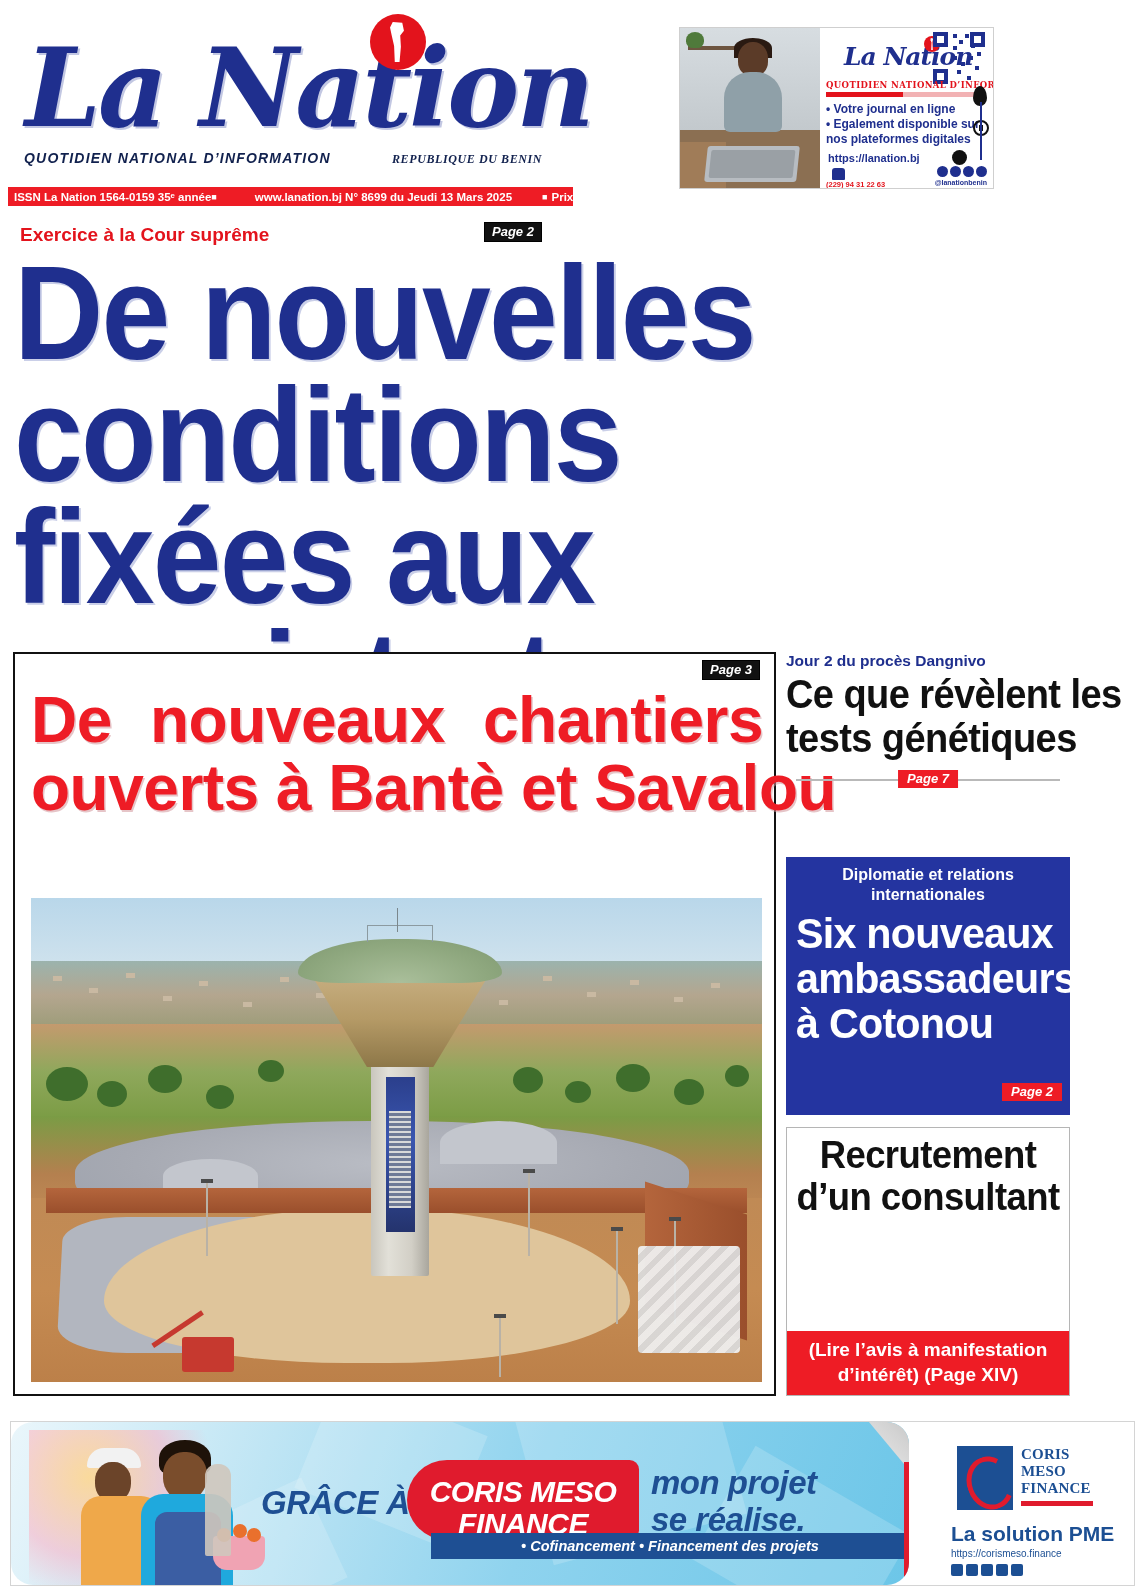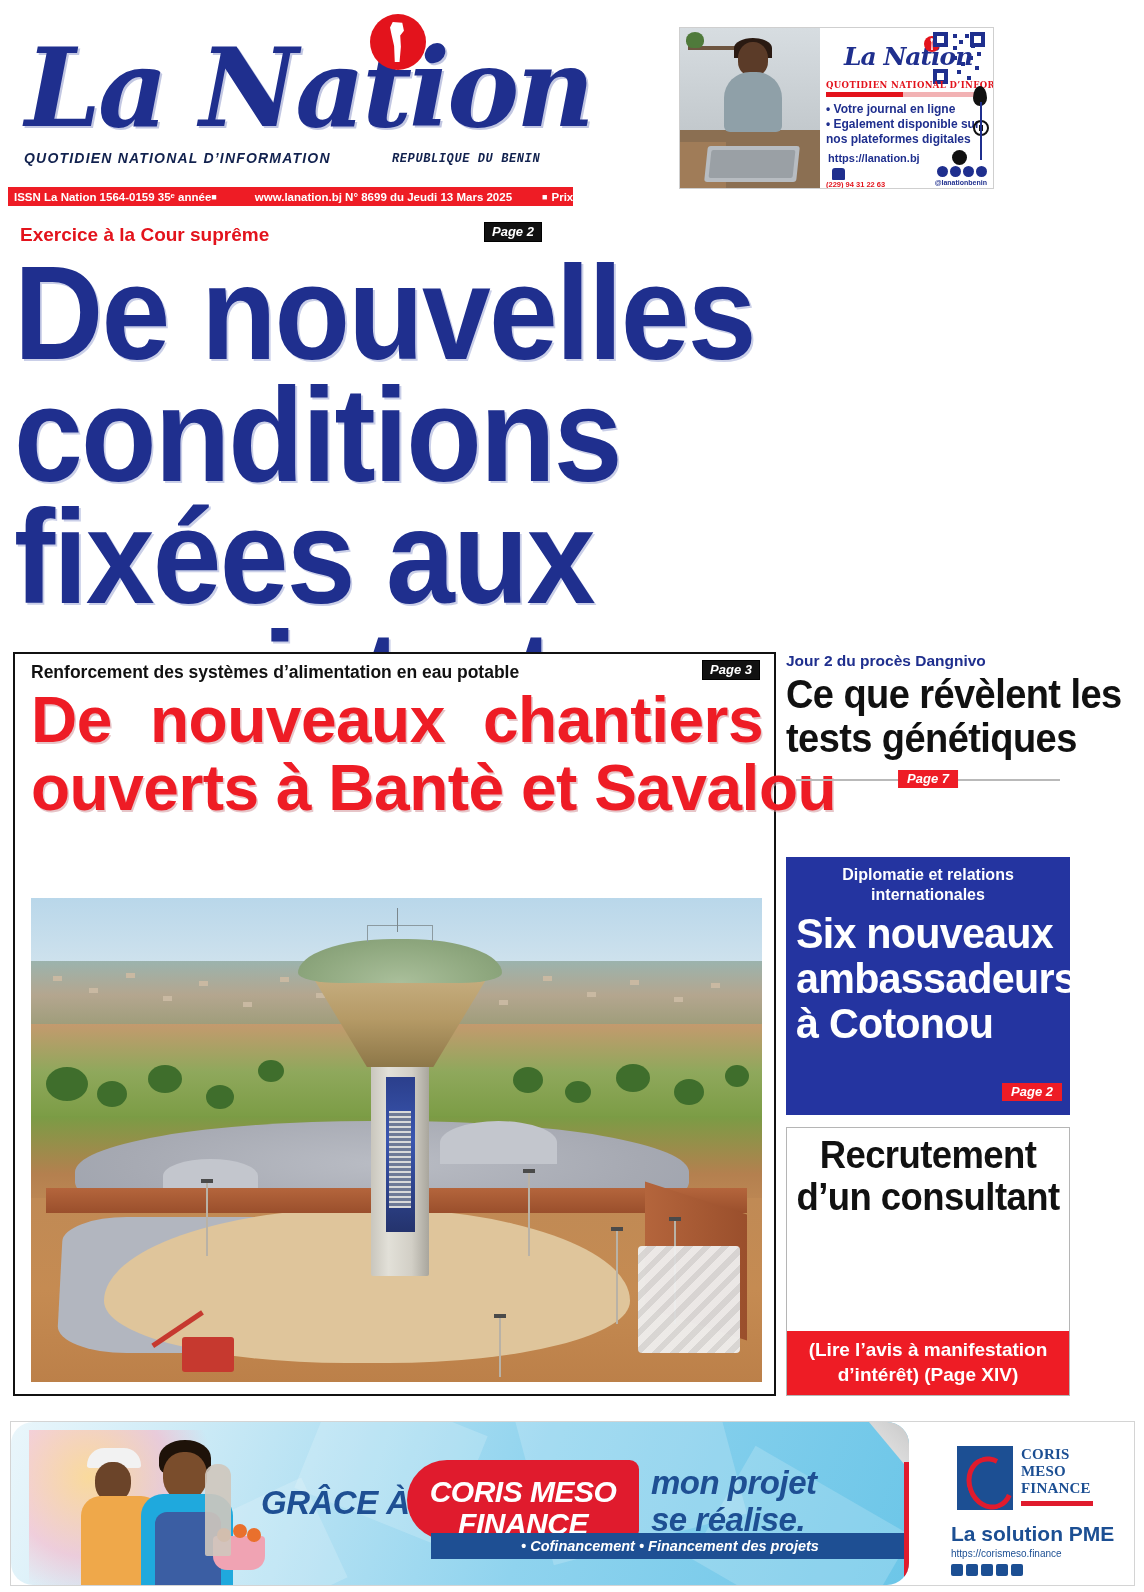--- a/index.html
+++ b/index.html
@@ -65,21 +65,21 @@
     font-family: "Liberation Sans", sans-serif;
     font-weight: 700;
     font-style: italic;
     font-size: 14px;
     letter-spacing: 1.2px;
     color: #11214e;
   }
   .logo-sub-right {
     position: absolute;
     left: 392px; top: 152px;
-    font-family: Liberation Mono, monospace;
+    font-family: Liberation Serif, serif;
     font-weight: 700;
     font-style: italic;
     font-size: 12px;
     letter-spacing: 0.6px;
     color: #11214e;
   }
 
   
   .redbar {
     position: absolute;
@@ -690,21 +690,20 @@
 
   <div class="lead-kicker">Exercice à la Cour suprême</div>
   <div class="badge-page badge-page-abs">Page 2</div>
 
   <div class="lead-head">
     <span class="l1">De nouvelles conditions</span>
     <span class="l2">fixées aux magistrats</span>
   </div>
 
   <div class="mainbox">
-    <div class="mb-kicker">Renforcement des systèmes d’alimentation en eau potable</div>
     <div class="mb-badge badge-page">Page 3</div>
     <div class="mb-head">
       <span class="line1">De nouveaux chantiers</span>
       <span class="line2">ouverts à Bantè et Savalou</span>
     </div>
 
     <div class="mb-photo">
       <div class="sky"></div>
       <div class="cityband"></div>
       <div class="city-dots">

